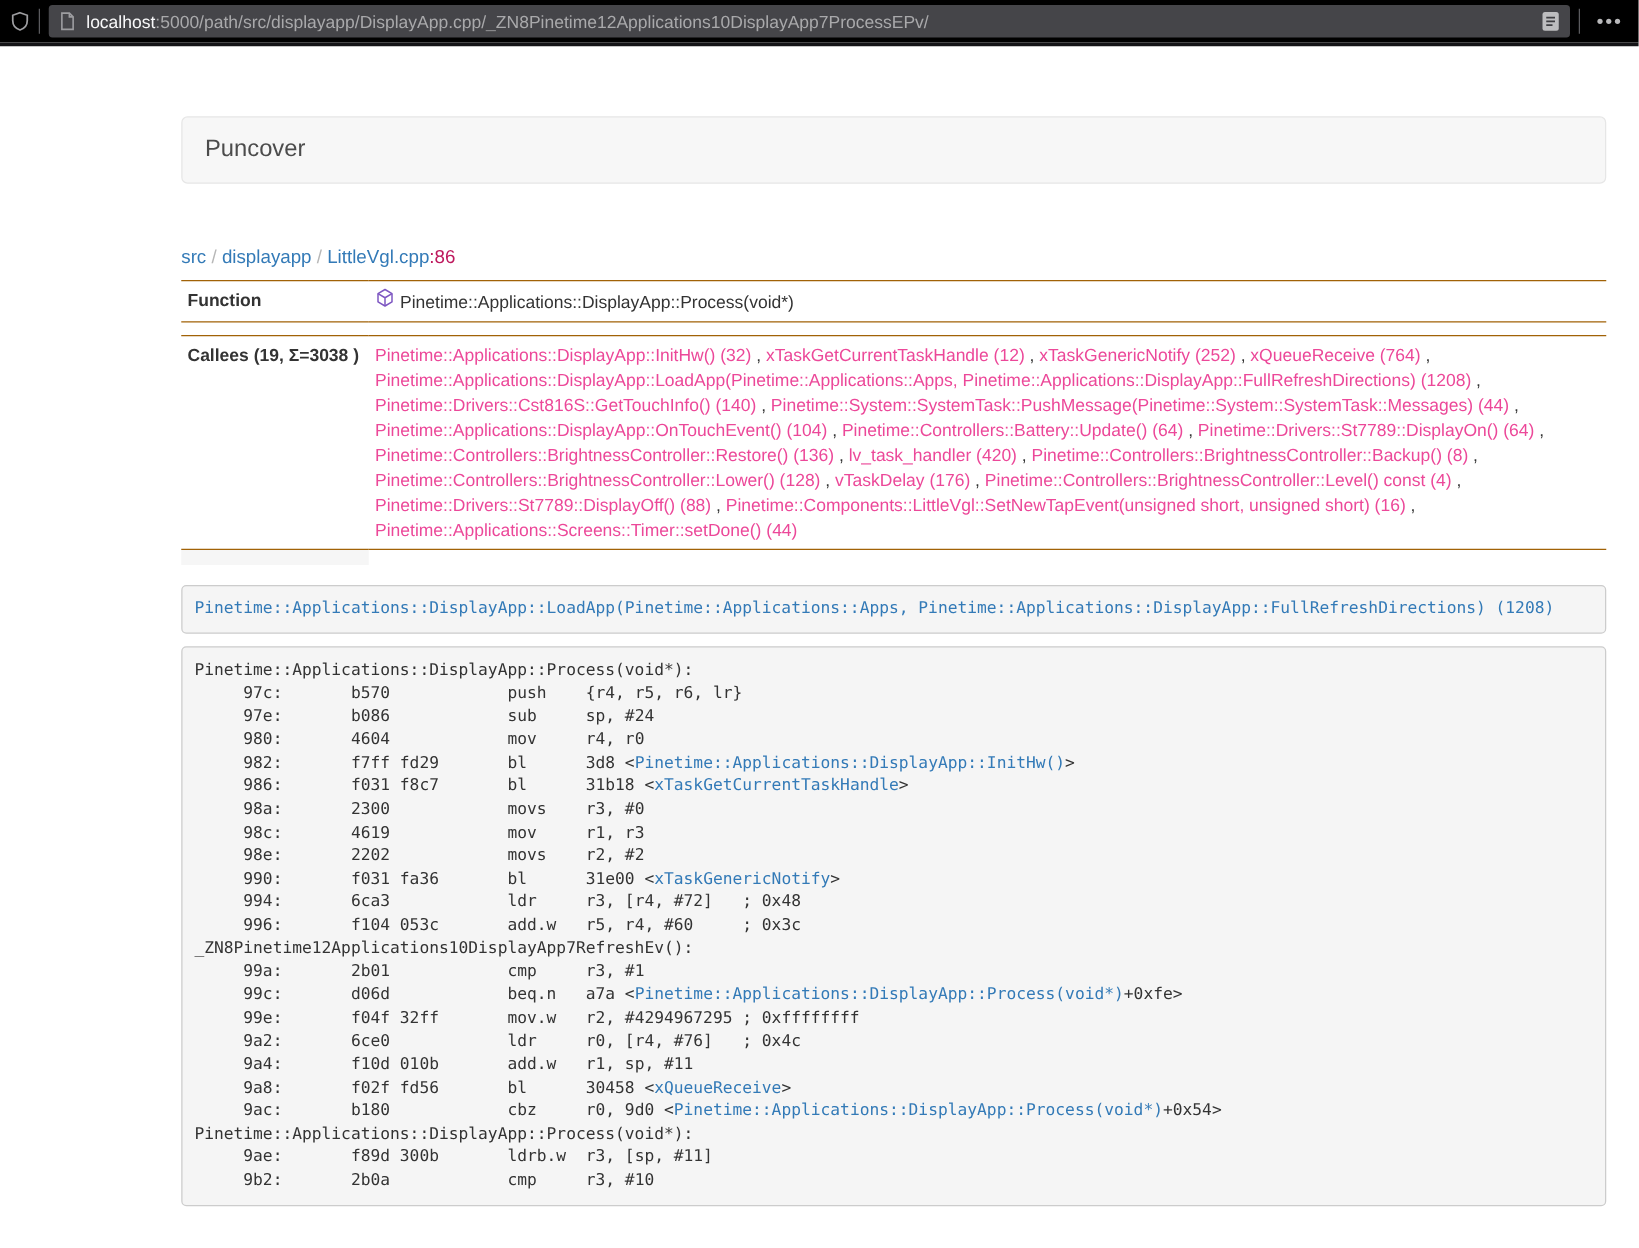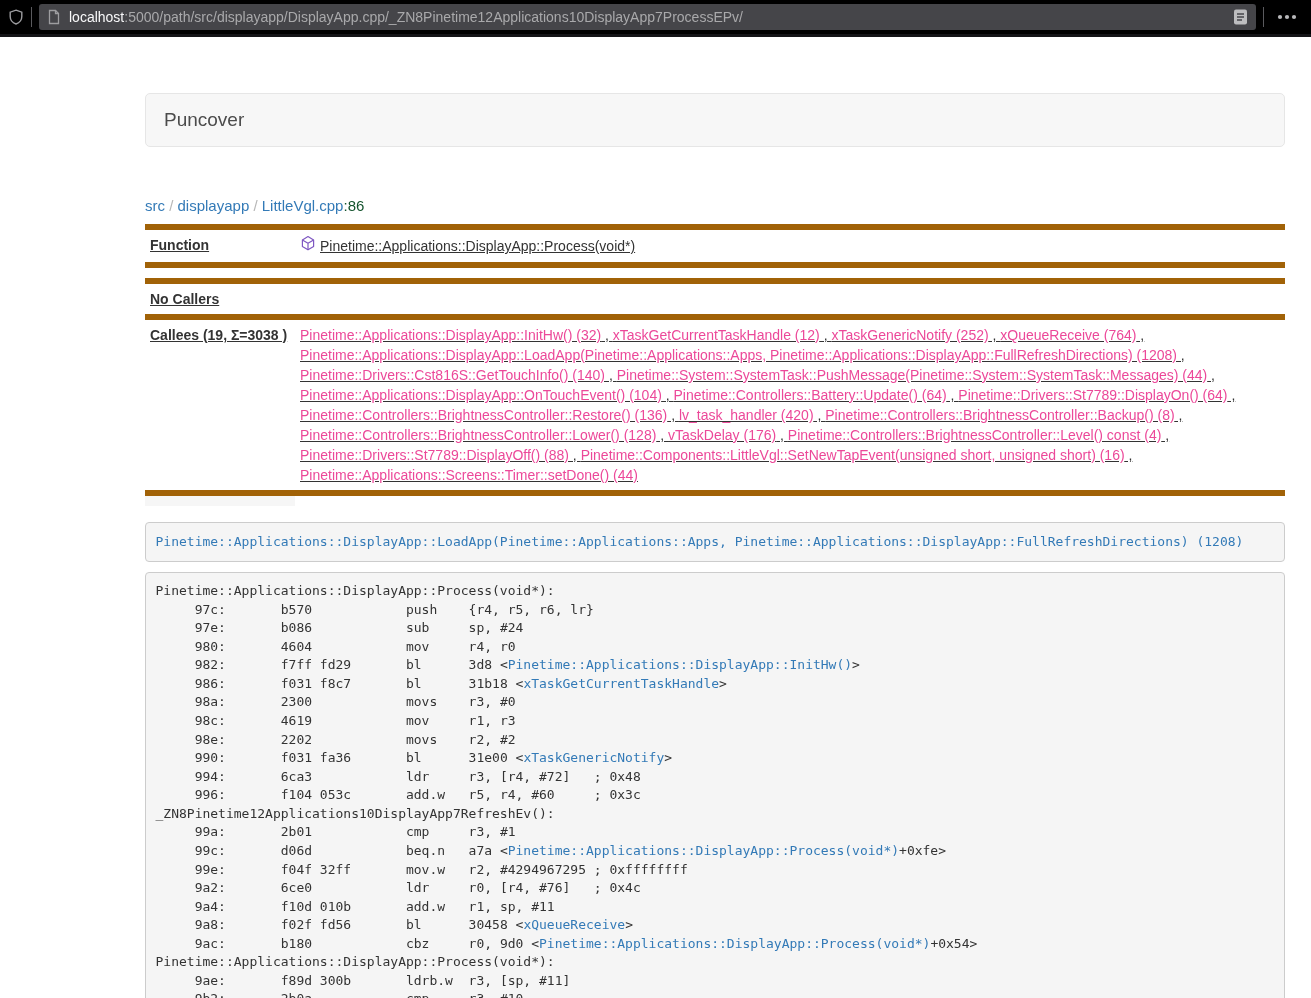--- a/index.html
+++ b/index.html
@@ -34,27 +34,26 @@
   .page { position:absolute; left:145px; top:37px; width:1140px; }
 
   .well {
     margin-top:56px; background:#f7f7f7; border:1px solid #e6e6e6;
     border-radius:5px; padding:15px 18px; font-size:19px; color:#4c4c4c;
   }
 
   .crumbs { margin-top:50px; font-size:15px; }
   .crumbs a { color:#337ab7; text-decoration:none; }
   .bc-sep { color:#b7b7b7; }
-  .bc-suffix { color:#14532d; }
+  .bc-suffix { color:#be185d; }
 
   table.outer { width:100%; border-collapse:collapse; margin-top:10px; font-size:14px; table-layout:fixed; }
   table.outer th, table.outer td {
-    text-align:left; vertical-align:top; border-top:6px solid #a16207; padding:5px;
+    text-align:left; vertical-align:top; border-top:1px solid #a16207; padding:5px;
     line-height:20px;
-    text-decoration:underline;
   }
   table.outer th { width:150px; font-weight:bold; white-space:nowrap; }
   td.p0 { padding:0; }
   tr.stub-row th { background:#f6f6f6; height:12px; }
   tr.stub-row td { height:12px; }
 
   table.inner { width:100%; border-collapse:collapse; table-layout:fixed; }
   table.inner th {
     font-weight:bold; padding:5px; border-bottom:2px solid #ddd; white-space:nowrap; width:auto;
   }
@@ -142,24 +141,20 @@
     <tr>
       <th></th>
       <td class="p0">
         <table class="inner">
           <tbody>
         </tbody>
             </table>
       </td>
     </tr>
     <tr>
-      <th>No Callers</th>
-      <td></td>
-    </tr>
-    <tr>
       <th>Callees (19, Σ=3038 )</th>
       <td class="callees" id="callees"><a href="#">Pinetime::Applications::DisplayApp::InitHw() (32)</a><span class="callee-sep"> , </span><a href="#">xTaskGetCurrentTaskHandle (12)</a><span class="callee-sep"> , </span><a href="#">xTaskGenericNotify (252)</a><span class="callee-sep"> , </span><a href="#">xQueueReceive (764)</a><span class="callee-sep"> , </span><a href="#">Pinetime::Applications::DisplayApp::LoadApp(Pinetime::Applications::Apps, Pinetime::Applications::DisplayApp::FullRefreshDirections) (1208)</a><span class="callee-sep"> , </span><a href="#">Pinetime::Drivers::Cst816S::GetTouchInfo() (140)</a><span class="callee-sep"> , </span><a href="#">Pinetime::System::SystemTask::PushMessage(Pinetime::System::SystemTask::Messages) (44)</a><span class="callee-sep"> , </span><a href="#">Pinetime::Applications::DisplayApp::OnTouchEvent() (104)</a><span class="callee-sep"> , </span><a href="#">Pinetime::Controllers::Battery::Update() (64)</a><span class="callee-sep"> , </span><a href="#">Pinetime::Drivers::St7789::DisplayOn() (64)</a><span class="callee-sep"> , </span><a href="#">Pinetime::Controllers::BrightnessController::Restore() (136)</a><span class="callee-sep"> , </span><a href="#">lv_task_handler (420)</a><span class="callee-sep"> , </span><a href="#">Pinetime::Controllers::BrightnessController::Backup() (8)</a><span class="callee-sep"> , </span><a href="#">Pinetime::Controllers::BrightnessController::Lower() (128)</a><span class="callee-sep"> , </span><a href="#">vTaskDelay (176)</a><span class="callee-sep"> , </span><a href="#">Pinetime::Controllers::BrightnessController::Level() const (4)</a><span class="callee-sep"> , </span><a href="#">Pinetime::Drivers::St7789::DisplayOff() (88)</a><span class="callee-sep"> , </span><a href="#">Pinetime::Components::LittleVgl::SetNewTapEvent(unsigned short, unsigned short) (16)</a><span class="callee-sep"> , </span><a href="#">Pinetime::Applications::Screens::Timer::setDone() (44)</a></td>
     </tr>
     <tr class="stub-row">
       <th></th>
       <td></td>
     </tr>
   </tbody>
     </table>
 

